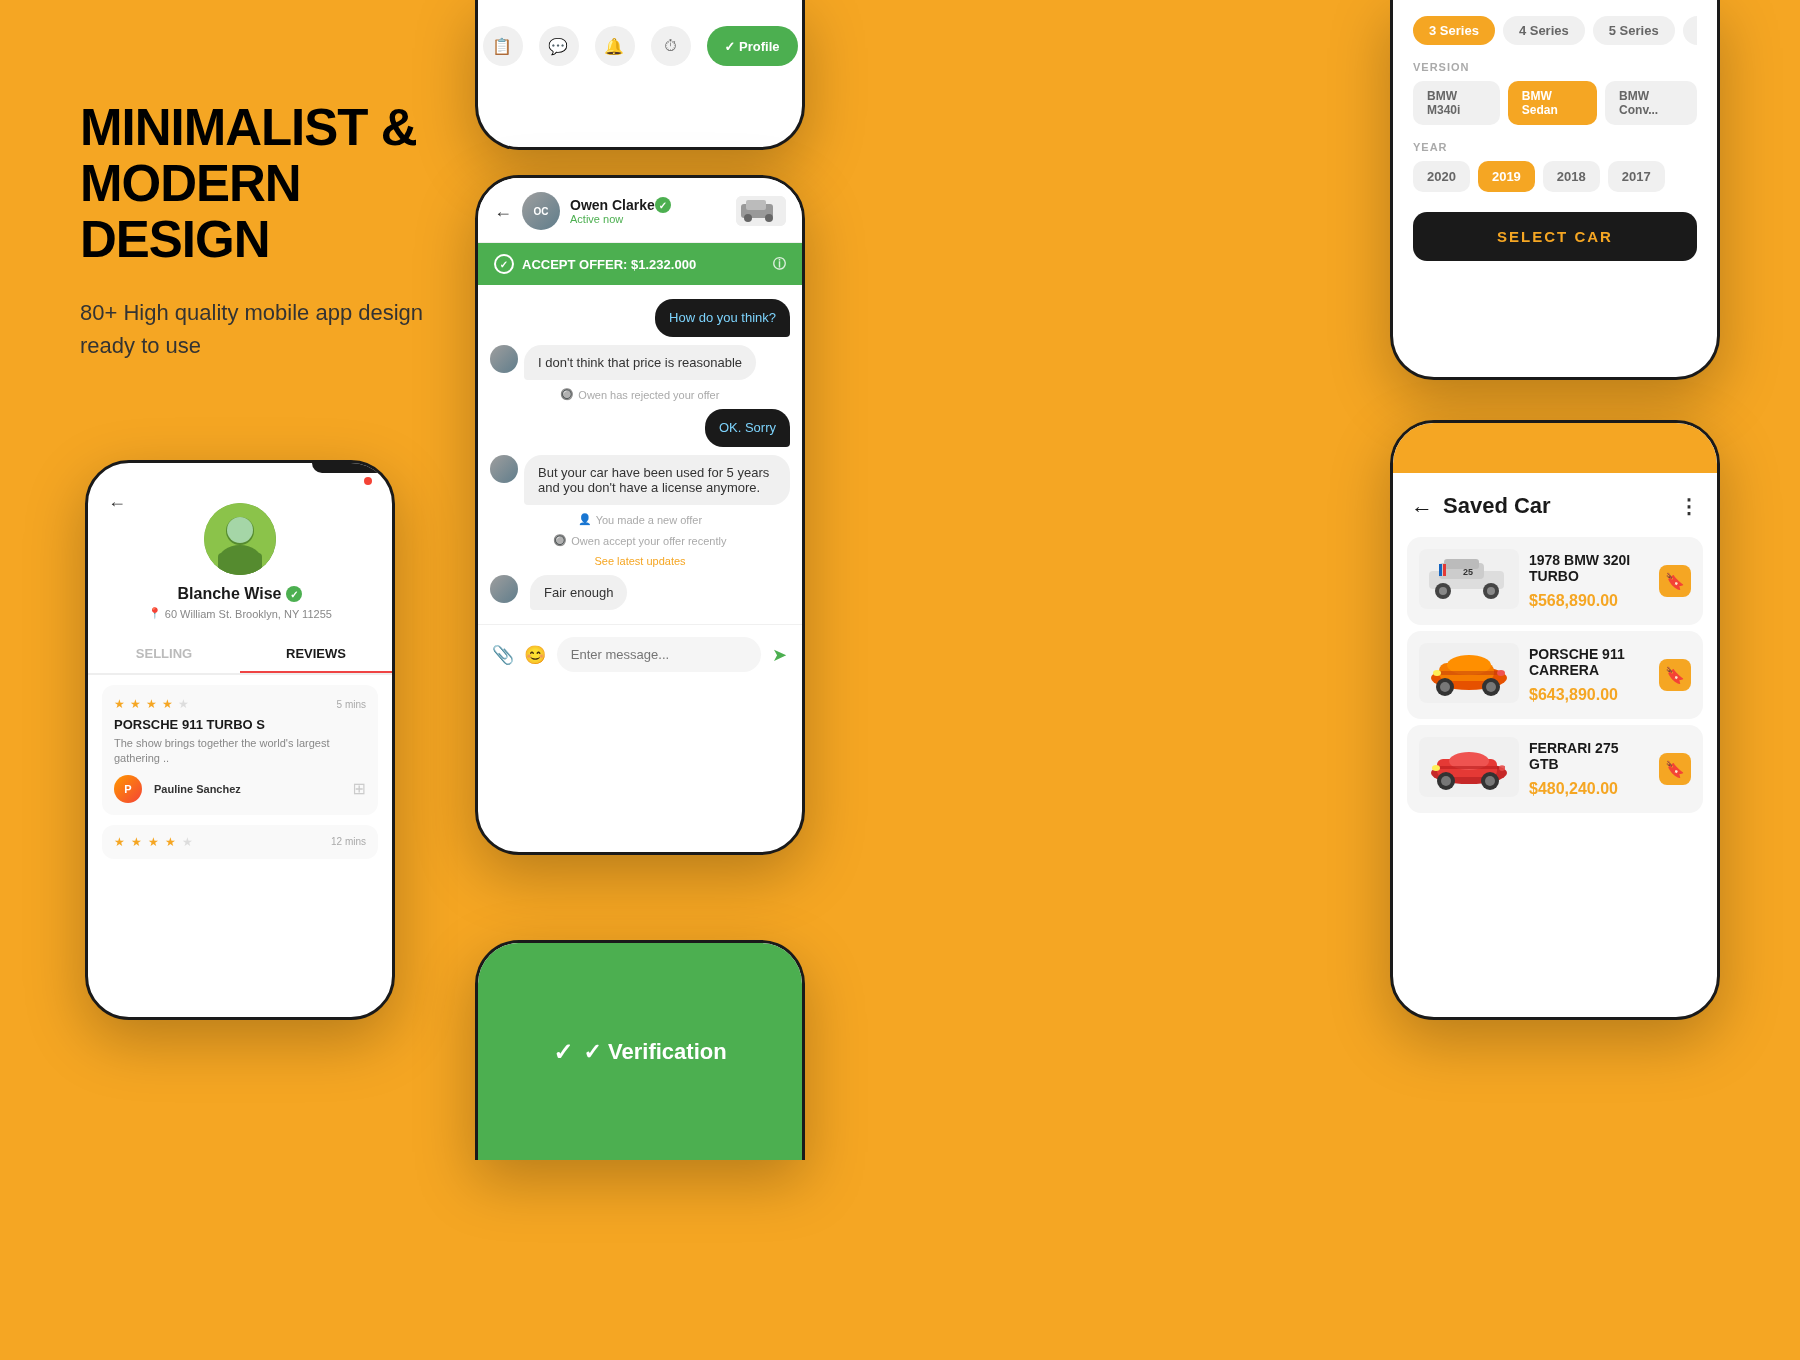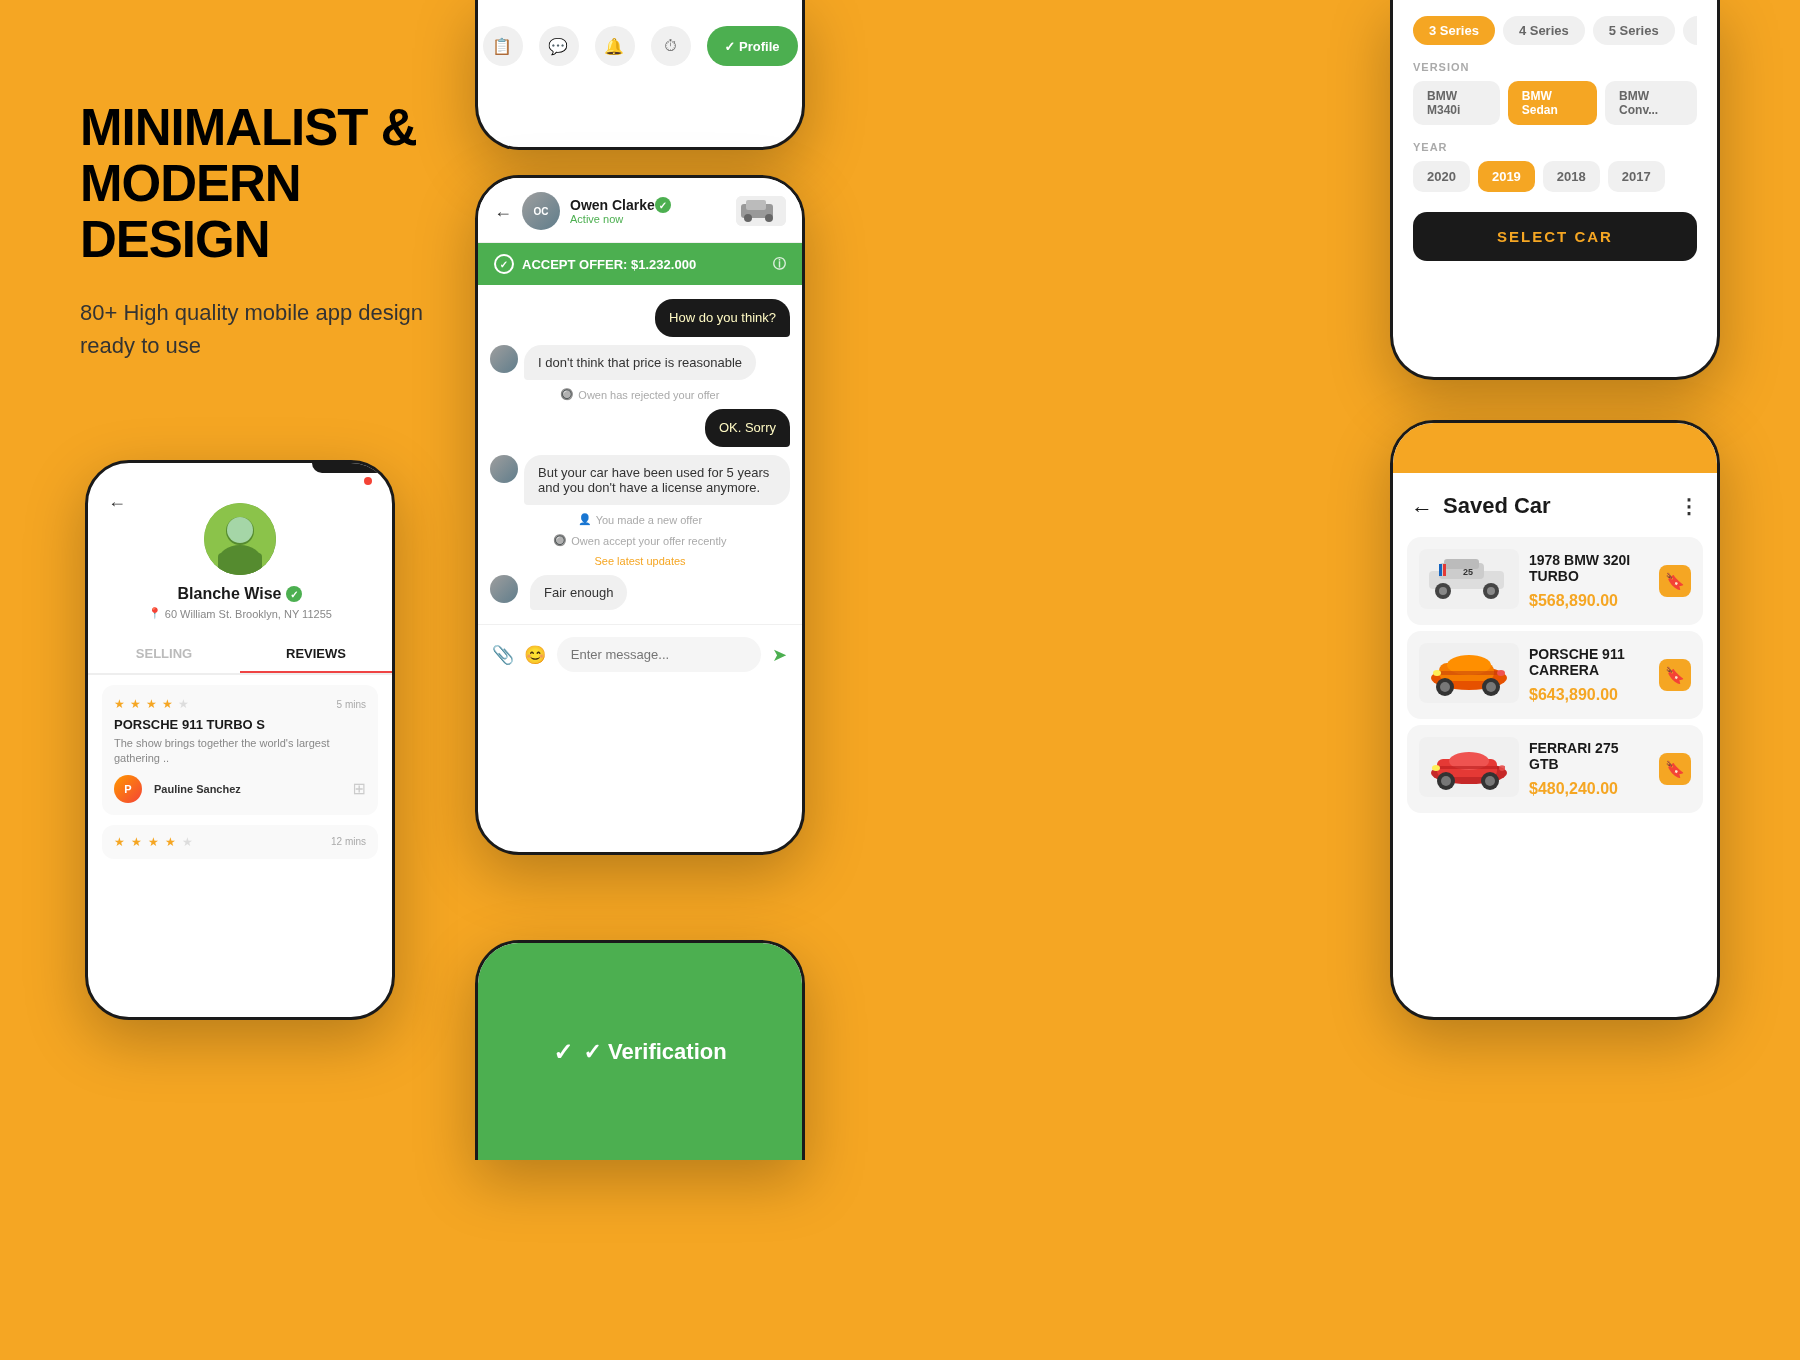--- a/index.html
+++ b/index.html
@@ -292,21 +292,21 @@
     }
     .msg-bubble {
       max-width: 75%;
       padding: 10px 14px;
       border-radius: 18px;
       font-size: 13px;
       line-height: 1.4;
     }
     .msg-sent {
       background: #1a1a1a;
-      color: #fef9c3;
+      color: #7dd3fc;
       align-self: flex-end;
       border-bottom-right-radius: 4px;
     }
     .msg-recv-bubble {
       background: #f0f0f0;
       padding: 10px 14px;
       border-radius: 18px;
       border-bottom-left-radius: 4px;
       font-size: 13px;
       color: #333;

